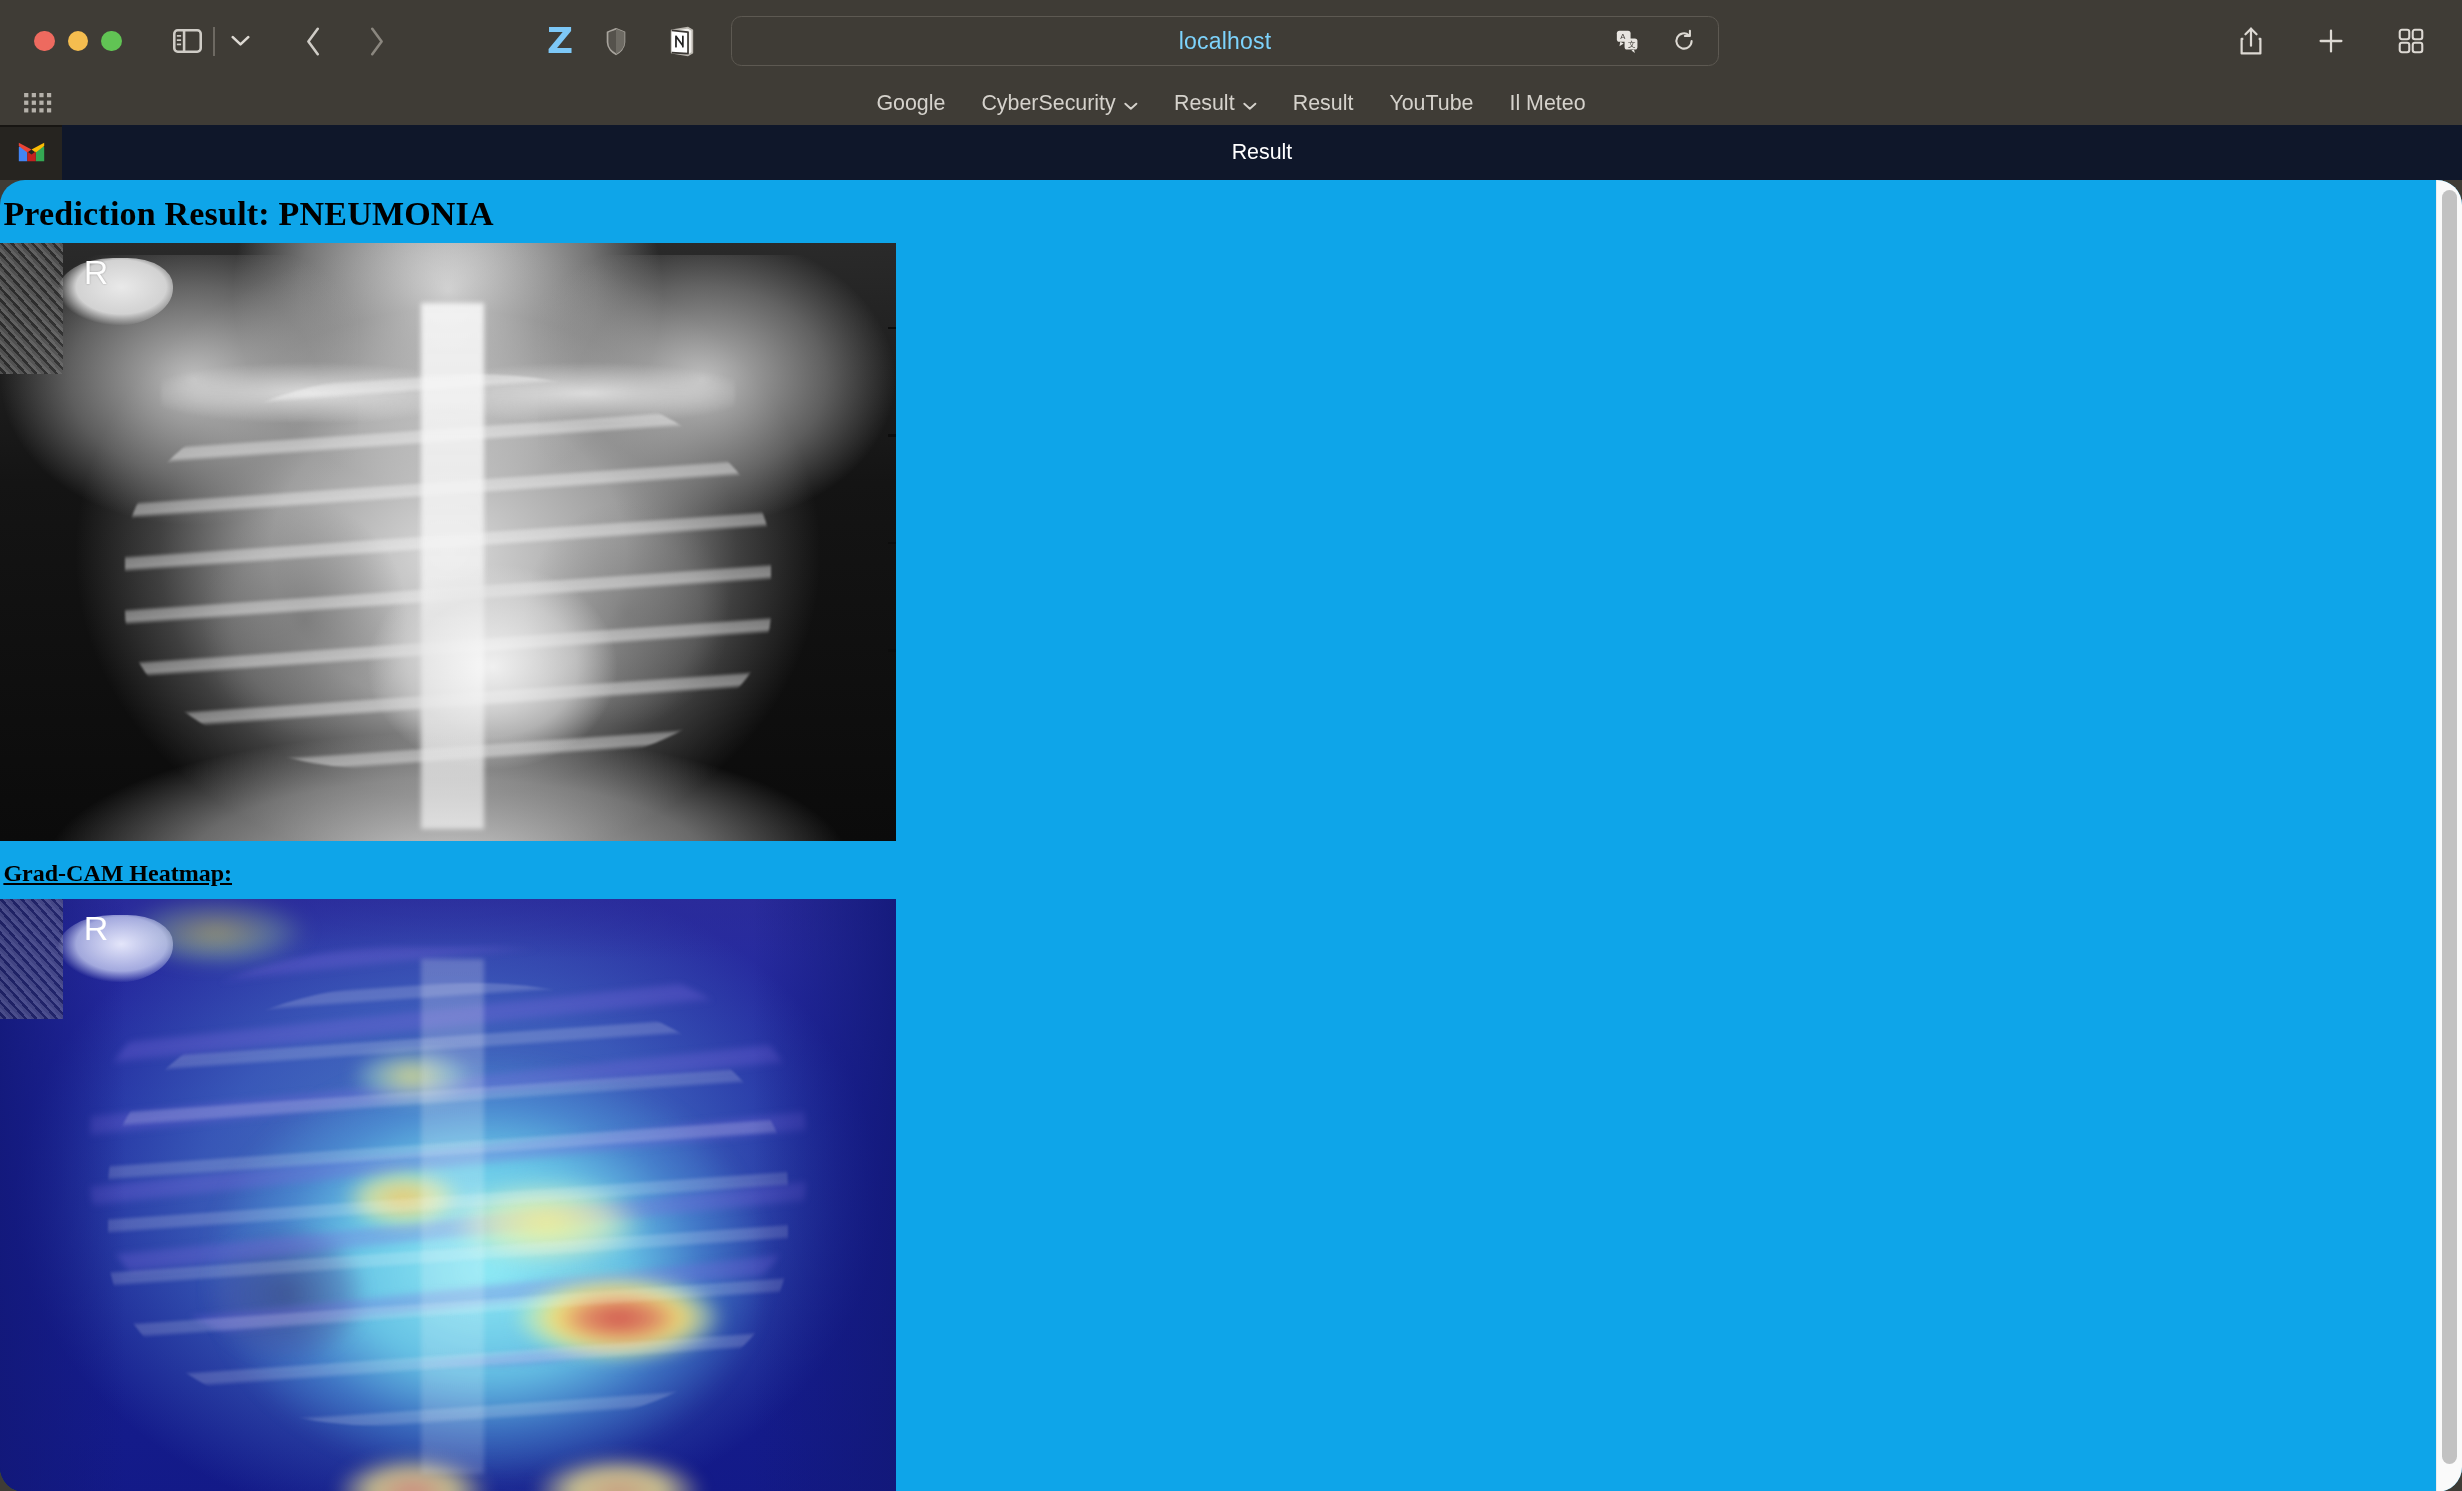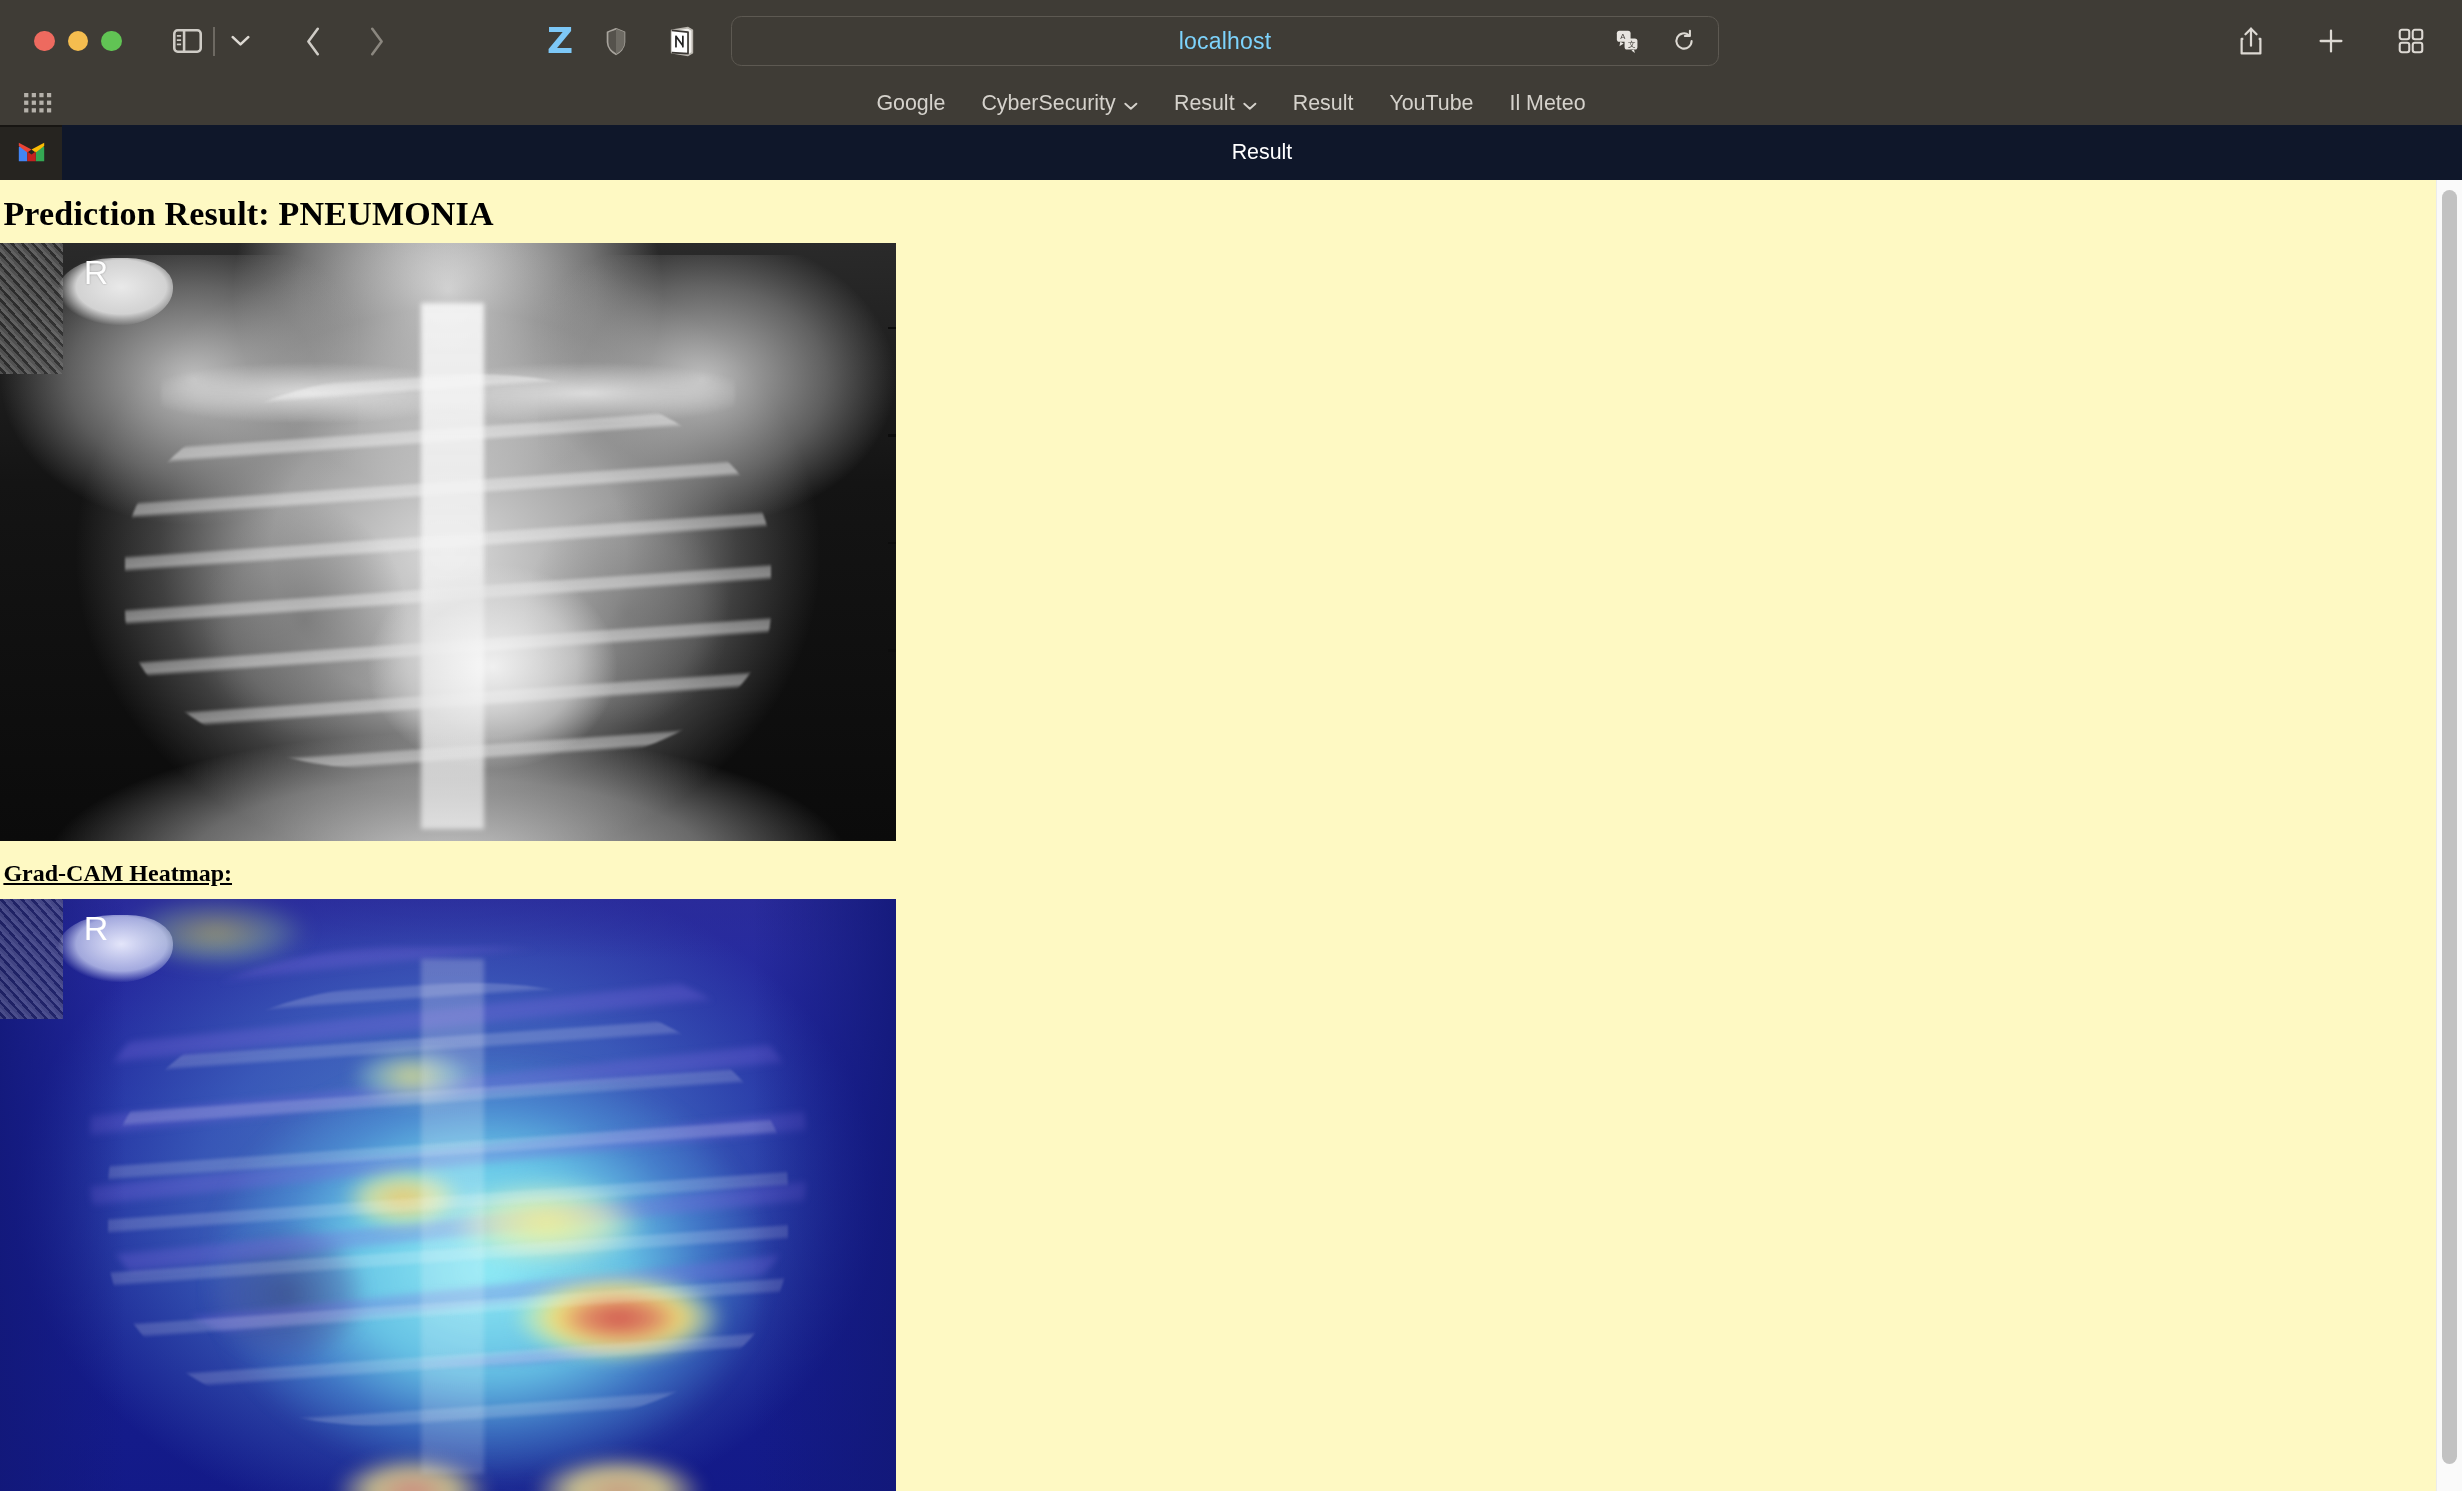--- a/index.html
+++ b/index.html
@@ -185,23 +185,24 @@
   .gmail-m {
     font-family: "Liberation Sans", sans-serif;
     font-weight: 700;
     font-size: 26px;
     line-height: 1;
   }
 
   
   .viewport {
     flex: 1 1 auto;
-    background: #fef9c3;
+    background: #0ea5e9;
     position: relative;
     overflow: hidden;
+    border-radius: 25px;
   }
   .page {
     padding: 0;
     position: relative;
     height: 100%;
   }
 
   h1.result-title {
     font-family: "Liberation Serif", serif;
     font-weight: bold;

